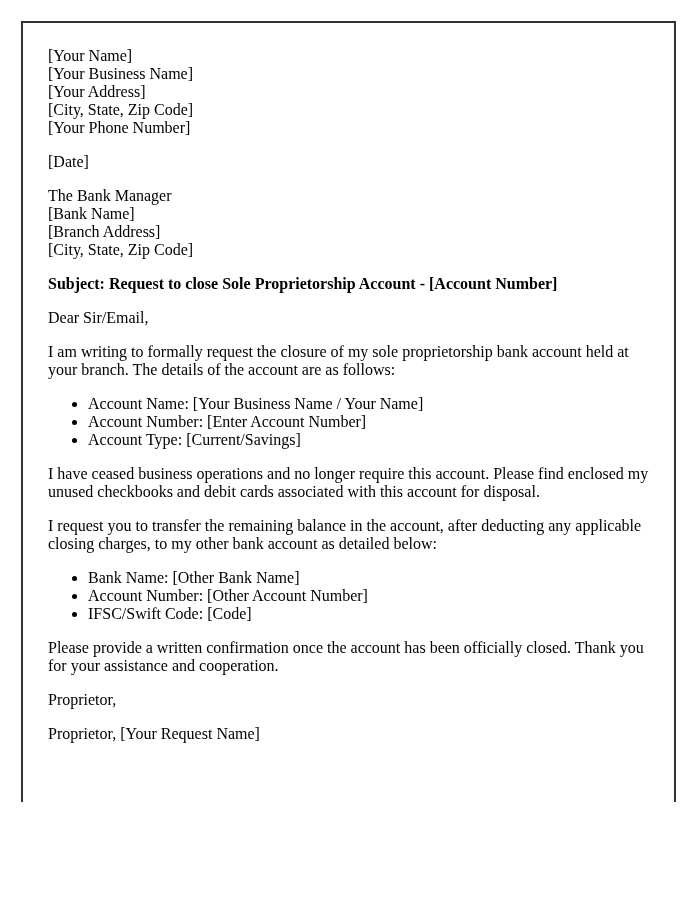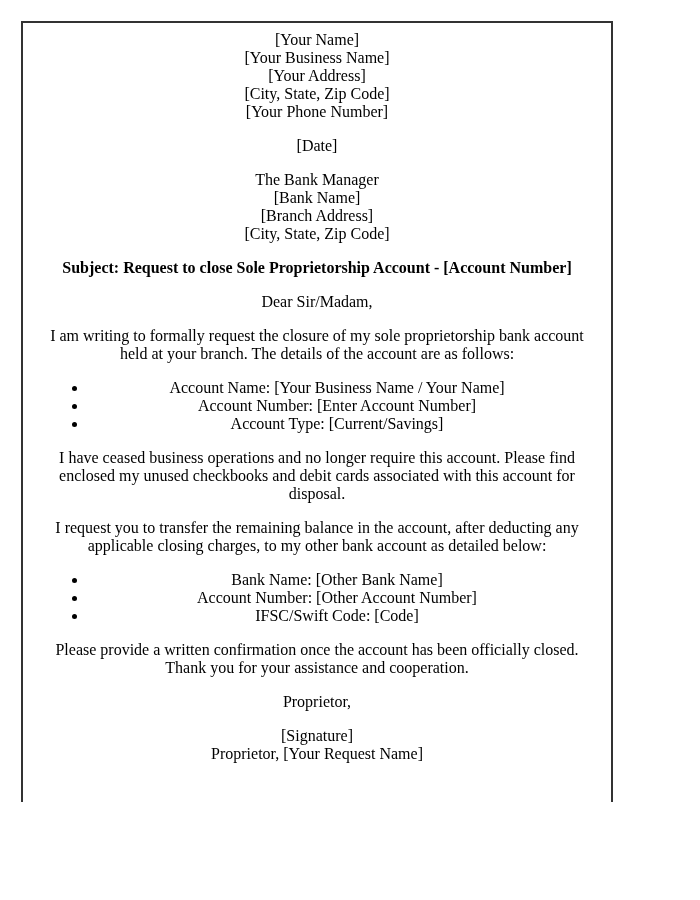--- a/index.html
+++ b/index.html
@@ -13,29 +13,28 @@
     position: relative;
     font-family: "Liberation Serif", serif;
     font-size: 16px;
     color: #000000;
     overflow: hidden;
   }
   .letter-box {
     position: absolute;
     left: 21px;
     top: 21px;
-    width: 592px;
+    width: 655px;
     height: 781px;
     box-sizing: border-box;
     border: 2px solid #333333;
     border-bottom: none;
-    padding: 8px 25px;
+    padding: 24px 25px;
     background: #ffffff;
     overflow: hidden;
-    text-align: center;
   }
   .letter-box > :first-child { margin-top: 0; }
   .block {
     margin: 16px 0;
     line-height: 18px;
   }
   .line { line-height: 18px; }
   .subject { font-weight: bold; }
   ul.details {
     margin: 16px 0;
@@ -65,21 +64,21 @@
 
   <div class="block">
     <div class="line">The Bank Manager</div>
     <div class="line">[Bank Name]</div>
     <div class="line">[Branch Address]</div>
     <div class="line">[City, State, Zip Code]</div>
   </div>
 
   <div class="block subject">Subject: Request to close Sole Proprietorship Account - [Account Number]</div>
 
-  <div class="block">Dear Sir/Madam,</div>
+  <div class="block">Dear Sir/Email,</div>
 
   <div class="block">I am writing to formally request the closure of my sole proprietorship bank account held at your branch. The details of the account are as follows:</div>
 
   <ul class="details">
     <li><strong>Account Name:</strong> <span>[Your Business Name / Your Name]</span></li>
     <li><strong>Account Number:</strong> <span>[Enter Account Number]</span></li>
     <li><strong>Account Type:</strong> <span>[Current/Savings]</span></li>
   </ul>
 
   <div class="block">I have ceased business operations and no longer require this account. Please find enclosed my unused checkbooks and debit cards associated with this account for disposal.</div>
@@ -90,17 +89,16 @@
     <li><strong>Bank Name:</strong> <span>[Other Bank Name]</span></li>
     <li><strong>Account Number:</strong> <span>[Other Account Number]</span></li>
     <li><strong>IFSC/Swift Code:</strong> <span>[Code]</span></li>
   </ul>
 
   <div class="block">Please provide a written confirmation once the account has been officially closed. Thank you for your assistance and cooperation.</div>
 
   <div class="block">Proprietor,</div>
 
   <div class="block">
-    <div class="line">[Signature]</div>
     <div class="line">Proprietor, [Your Request Name]</div>
   </div>
 
 </div>
 
 </body></html>

